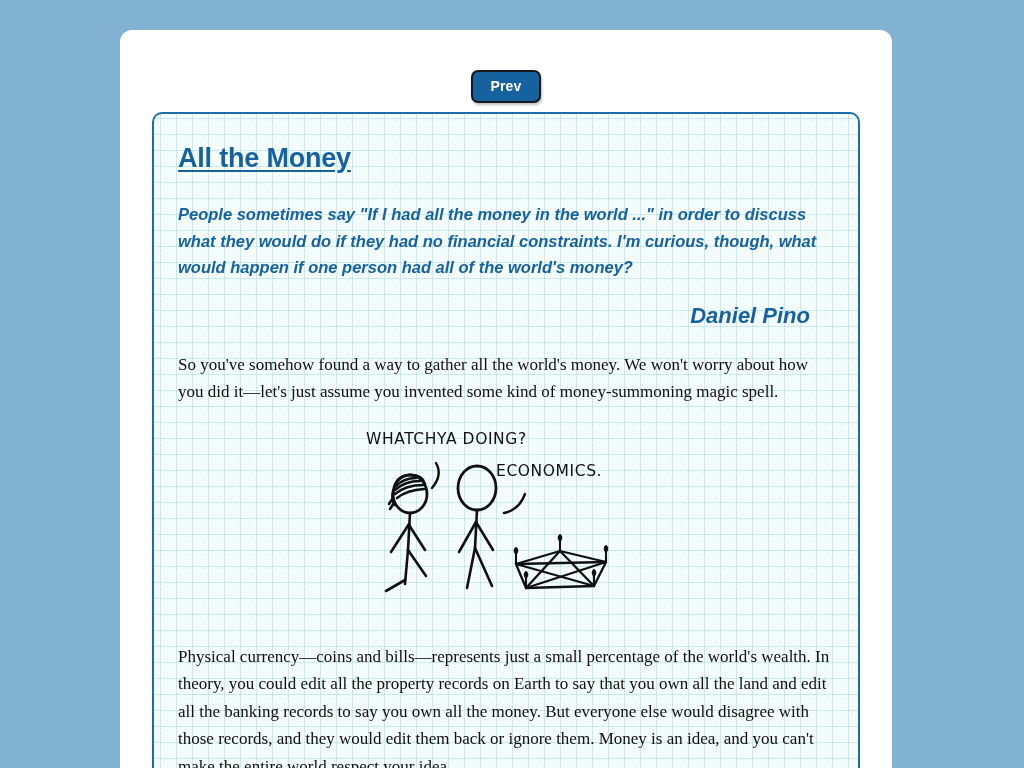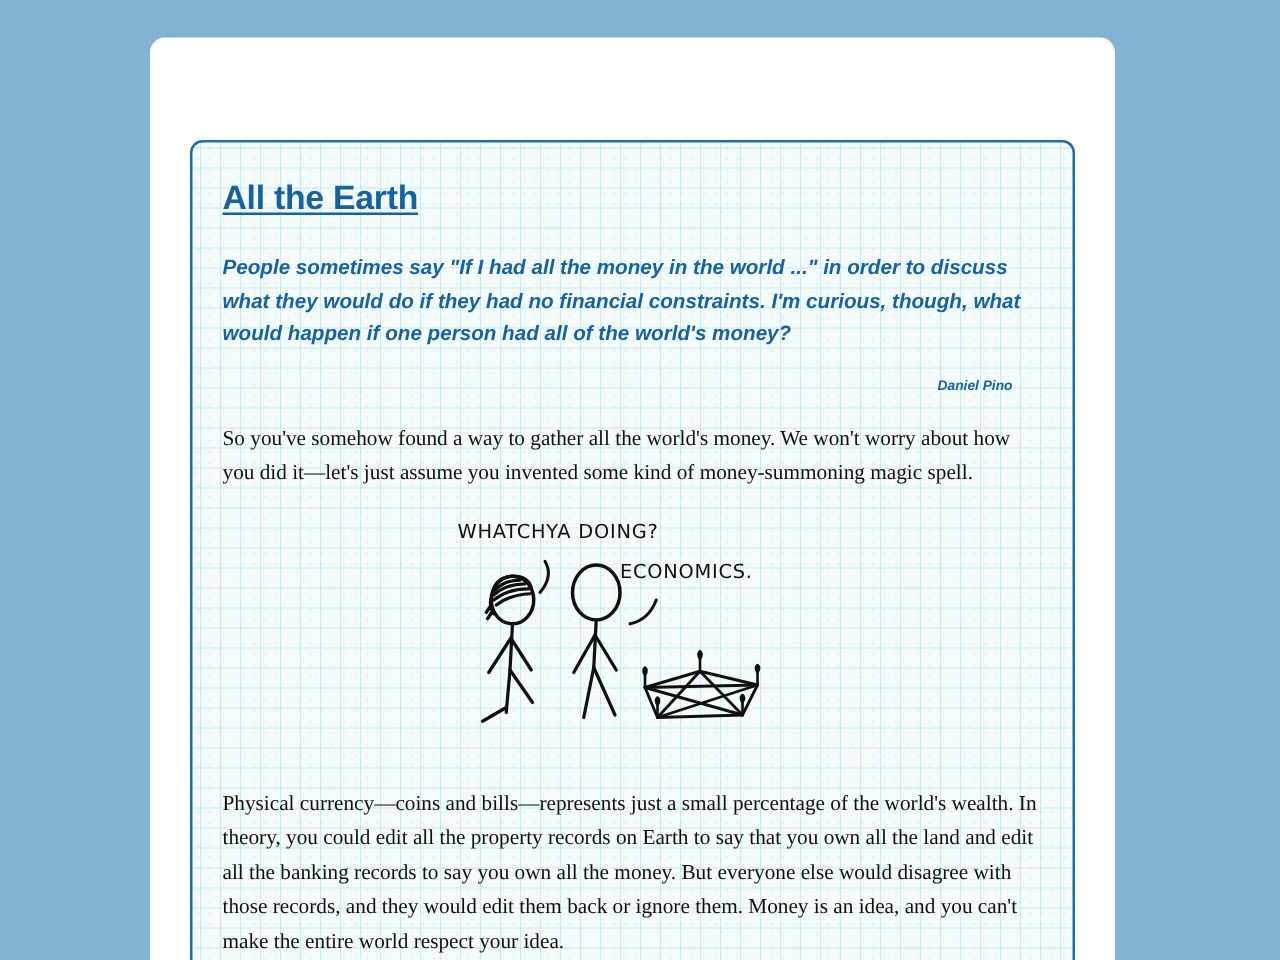--- a/index.html
+++ b/index.html
@@ -99,21 +99,21 @@
     font-weight: bold;
     font-style: italic;
     color: #15629f;
     line-height: 26.5px;
     max-width: 646px;
   }
   .question-attribution {
     margin-top: 22px;
     text-align: right;
     font-family: "Liberation Sans", sans-serif;
-    font-size: 11px;
+    font-size: 22px;
     font-weight: bold;
     font-style: italic;
     color: #15629f;
     max-width: 646px;
     padding-right: 24px;
   }
 
   
   .body-para {
     font-family: "Liberation Serif", serif;
@@ -136,25 +136,28 @@
     position: absolute;
     left: 186px;
     top: 0;
   }
 </style>
 </head>
 <body>
 
 <div class="page-sheet">
 
+  <div class="nav-bar">
+    <span class="prev-button">Prev</span>
+  </div>
 
   <div class="comic-card">
     <div class="card-inner">
 
-      <a class="comic-title">All the Earth</a>
+      <a class="comic-title">All the Money</a>
 
       <div class="question-block">People sometimes say "If I had all the money in the world ..." in order to discuss what they would do if they had no financial constraints. I'm curious, though, what would happen if one person had all of the world's money?</div>
 
       <div class="question-attribution">Daniel Pino</div>
 
       <p class="body-para para-one">So you've somehow found a way to gather all the world's money. We won't worry about how you did it—let's just assume you invented some kind of money-summoning magic spell.</p>
 
       <div class="comic-figure">
         <svg width="260" height="180" viewBox="0 0 260 180" xmlns="http://www.w3.org/2000/svg">
           <g fill="none" stroke="#101010" stroke-width="2.6" stroke-linecap="round" stroke-linejoin="round">

